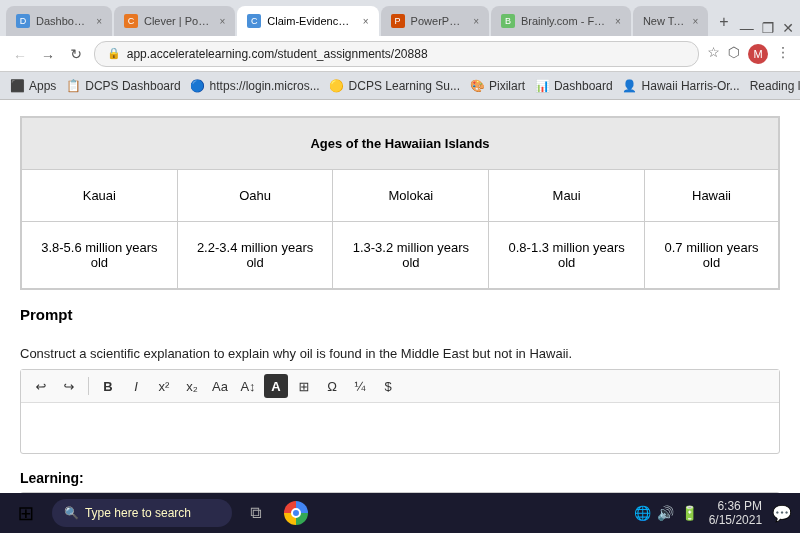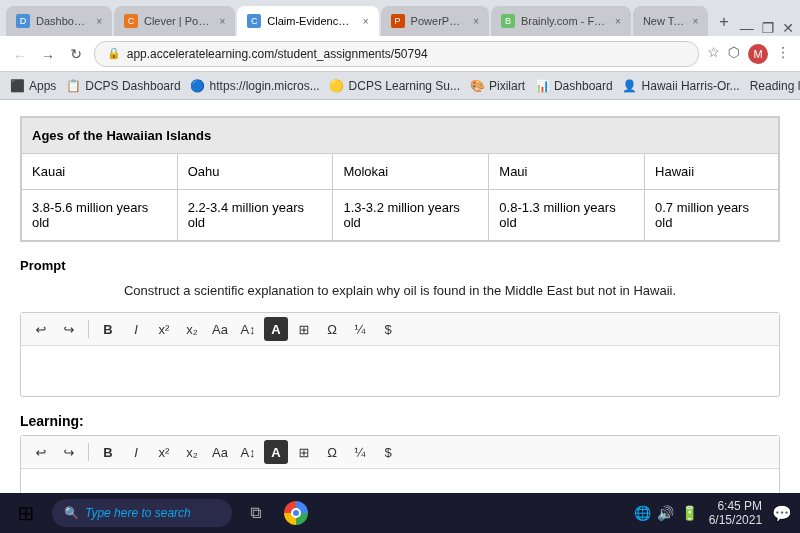--- a/index.html
+++ b/index.html
@@ -26,27 +26,27 @@
     .bookmarks-bar { background: #dee1e6; display: flex; align-items: center; height: 28px; padding: 0 10px; gap: 10px; border-bottom: 1px solid #c0c0c0; font-size: 12px; overflow: hidden; }
     .bookmark-item { display: flex; align-items: center; gap: 4px; cursor: pointer; color: #333; white-space: nowrap; }
     .bookmark-icon { font-size: 12px; }
 
     
     .page-content { background: #fff; width: 800px; height: 400px; overflow-y: auto; padding: 16px 20px; }
 
     
     .table-container { width: 100%; border: 1px solid #ccc; border-collapse: collapse; margin-bottom: 16px; }
     .table-container table { width: 100%; border-collapse: collapse; }
-    .table-container th, .table-container td { border: 1px solid #ccc; padding: 10px 10px; text-align: left; font-size: 13px; }
+    .table-container th, .table-container td { border: 1px solid #ccc; padding: 18px 10px; text-align: center; font-size: 13px; }
     .table-title { background: #e8e8e8; font-weight: bold; font-size: 13px; }
     .table-header-row th { font-weight: normal; font-size: 13px; }
 
     
-    .section-title { font-weight: bold; font-size: 13px; margin-bottom: 10px; }
-    .section-subtitle { font-size: 13px; margin-bottom: 14px; color: #222; text-align: center; }
+    .section-title { font-weight: bold; font-size: 15px; margin-bottom: 23px; }
+    .section-subtitle { font-size: 13px; margin-bottom: 8px; color: #222; }
 
     
     .editor-label { font-weight: bold; font-size: 14px; margin-bottom: 6px; }
     .editor-box { border: 1px solid #ccc; border-radius: 3px; margin-bottom: 16px; }
     .editor-toolbar { display: flex; align-items: center; gap: 4px; padding: 4px 8px; border-bottom: 1px solid #ddd; background: #f9f9f9; flex-wrap: wrap; }
     .toolbar-btn { width: 24px; height: 24px; display: flex; align-items: center; justify-content: center; font-size: 13px; cursor: pointer; border: none; background: none; border-radius: 3px; color: #333; }
     .toolbar-btn.bold { font-weight: bold; }
     .toolbar-btn.italic { font-style: italic; }
     .toolbar-divider { width: 1px; height: 18px; background: #ccc; margin: 0 3px; }
     .editor-body { min-height: 50px; padding: 8px; }
@@ -107,21 +107,21 @@
       <span style="font-size:14px;cursor:pointer;color:#555;">✕</span>
     </div>
   </div>
 
   <div class="address-bar">
     <span class="nav-btn disabled">←</span>
     <span class="nav-btn">→</span>
     <span class="nav-btn">↻</span>
     <div style="flex:1;background:#f5f5f5;border:1px solid #ccc;border-radius:12px;height:26px;display:flex;align-items:center;padding:0 12px;gap:6px;">
       <span style="font-size:11px;color:#555;">🔒</span>
-      <span style="font-size:12px;color:#222;">app.acceleratelearning.com/student_assignments/50794</span>
+      <span style="font-size:12px;color:#222;">app.acceleratelearning.com/student_assignments/20888</span>
     </div>
     <div class="address-icons">
       <span class="addr-icon">☆</span>
       <span class="addr-icon">⬡</span>
       <span class="addr-icon" style="background:#c44;color:white;border-radius:50%;width:20px;height:20px;display:flex;align-items:center;justify-content:center;font-size:11px;">M</span>
       <span class="addr-icon">⋮</span>
     </div>
   </div>
 
   <div class="bookmarks-bar">
@@ -237,35 +237,35 @@
         <div class="editor-body" contenteditable="true" style=""></div>
       </div>
     </div>
 
   </div>
 
   <div class="taskbar">
     <div class="taskbar-start">⊞</div>
     <div class="taskbar-search">
       <span>🔍</span>
-      <span style="color:#0ea5e9;font-style:italic;">Type here to search</span>
+      <span style="color:#fef9c3;">Type here to search</span>
     </div>
     <div class="taskbar-icon" style="font-size:16px;color:#aaa;">⧉</div>
     <div class="taskbar-icon">
       <div style="width:24px;height:24px;border-radius:50%;background:conic-gradient(#4285f4 0deg 90deg,#34a853 90deg 180deg,#fbbc05 180deg 270deg,#ea4335 270deg 360deg);position:relative;display:flex;align-items:center;justify-content:center;">
         <div style="width:10px;height:10px;border-radius:50%;background:#4285f4;border:2px solid white;"></div>
       </div>
     </div>
     <div class="taskbar-right">
       <div class="taskbar-sys-icons">
         <span style="font-size:14px;">🌐</span>
         <span style="font-size:14px;">🔊</span>
         <span style="font-size:14px;">🔋</span>
       </div>
       <div class="taskbar-time">
-        <div>6:45 PM</div>
+        <div>6:36 PM</div>
         <div>6/15/2021</div>
       </div>
       <span style="font-size:16px;">💬</span>
     </div>
   </div>
 
 </div>
 
 </body></html>

